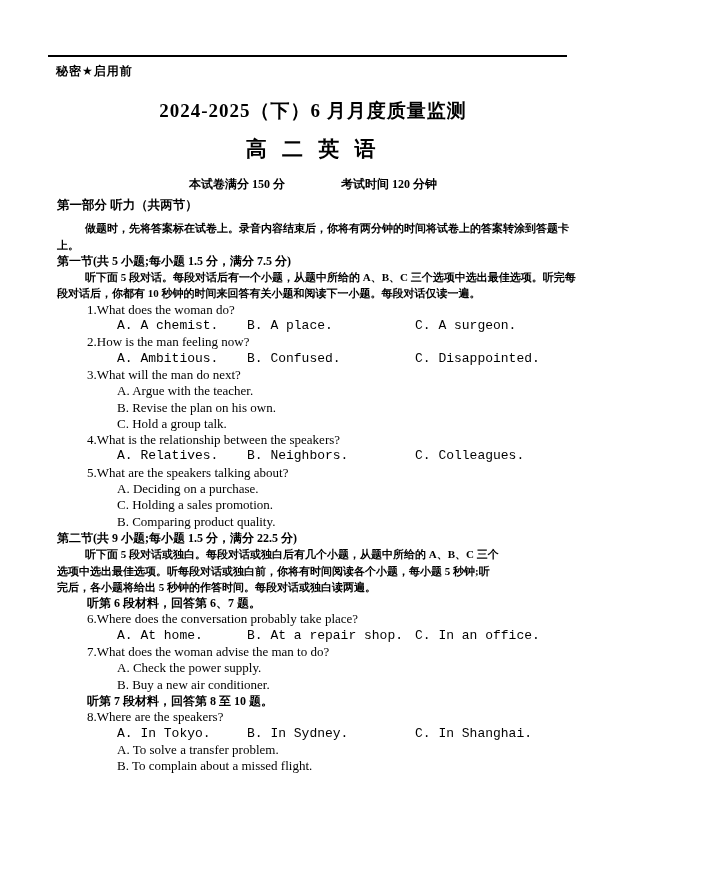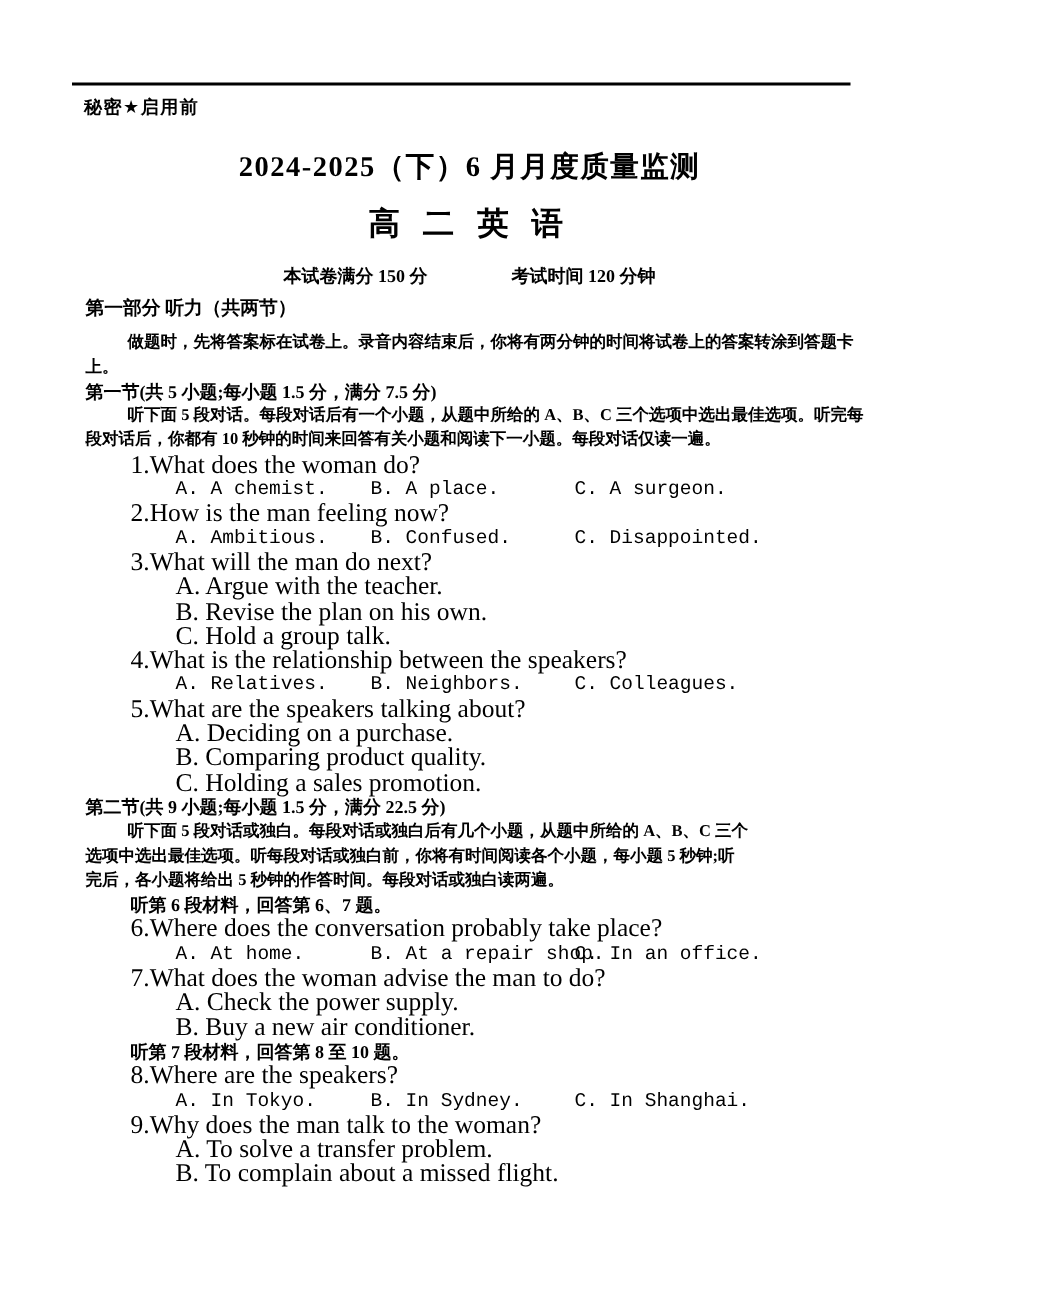--- a/index.html
+++ b/index.html
@@ -15,30 +15,30 @@
     font-family:"Liberation Sans","DejaVu Sans",sans-serif;
     font-weight:bold;font-size:12px;letter-spacing:1px;
   }
   .header-block{position:absolute;left:57px;top:98px;width:512px;text-align:center;}
   .title{margin:0;font-size:19px;font-weight:bold;letter-spacing:1px;}
   .subject{margin:11px 0 0 0;font-size:21px;font-weight:bold;letter-spacing:5px;}
   .info{display:flex;justify-content:center;gap:56px;margin-top:13px;font-size:12px;font-weight:bold;}
   .content{position:absolute;left:57px;top:197px;width:515px;}
   .line{line-height:16.3px;white-space:nowrap;}
   .cn{font-size:11px;font-weight:bold;}
-  .en{font-size:17px;}
+  .en{font-size:13px;}
   .bold-h{font-weight:bold;font-size:12px;}
   .part-heading{margin-bottom:7px;font-size:12.5px;}
   .indent2{padding-left:28px;}
   .indent-q{padding-left:30px;}
   .opt-row{position:relative;height:16.3px;}
   .opt-row span{position:absolute;top:0;white-space:nowrap;font-size:13px;line-height:16.3px;font-family:Liberation Mono, monospace;}
   .optA{left:60px;}
   .optB{left:190px;}
-  .optC{left:326px;text-align:center;}
+  .optC{left:358px;text-align:center;}
   .opt-stack{padding-left:60px;}
 </style>
 </head>
 <body>
 
 <div class="page">
 
   <div class="top-rule"></div>
 
   <div class="classification">秘密★启用前</div>
@@ -92,22 +92,22 @@
       <div class="opt-row">
         <span class="optA">A. Relatives.</span>
         <span class="optB">B. Neighbors.</span>
         <span class="optC">C. Colleagues.</span>
       </div>
     </div>
 
     <div>
       <div class="line en indent-q">5.What are the speakers talking about?</div>
       <div class="line en opt-stack">A. Deciding on a purchase.</div>
+      <div class="line en opt-stack">C. Holding a sales promotion.</div>
       <div class="line en opt-stack">B. Comparing product quality.</div>
-      <div class="line en opt-stack">C. Holding a sales promotion.</div>
     </div>
 
     <div class="line cn bold-h">第二节(共 9 小题;每小题 1.5 分，满分 22.5 分)</div>
     <div class="line cn indent2">听下面 5 段对话或独白。每段对话或独白后有几个小题，从题中所给的 A、B、C 三个</div>
     <div class="line cn">选项中选出最佳选项。听每段对话或独白前，你将有时间阅读各个小题，每小题 5 秒钟;听</div>
     <div class="line cn">完后，各小题将给出 5 秒钟的作答时间。每段对话或独白读两遍。</div>
 
     <div class="line cn bold-h indent-q">听第 6 段材料，回答第 6、7 题。</div>
 
     <div>
@@ -130,19 +130,18 @@
     <div>
       <div class="line en indent-q">8.Where are the speakers?</div>
       <div class="opt-row">
         <span class="optA">A. In Tokyo.</span>
         <span class="optB">B. In Sydney.</span>
         <span class="optC">C. In Shanghai.</span>
       </div>
     </div>
 
     <div>
-      <div class="line en indent-q">9.Why does the man talk to the woman?</div>
       <div class="line en opt-stack">A. To solve a transfer problem.</div>
       <div class="line en opt-stack">B. To complain about a missed flight.</div>
     </div>
 
   </div>
 </div>
 
 </body></html>

